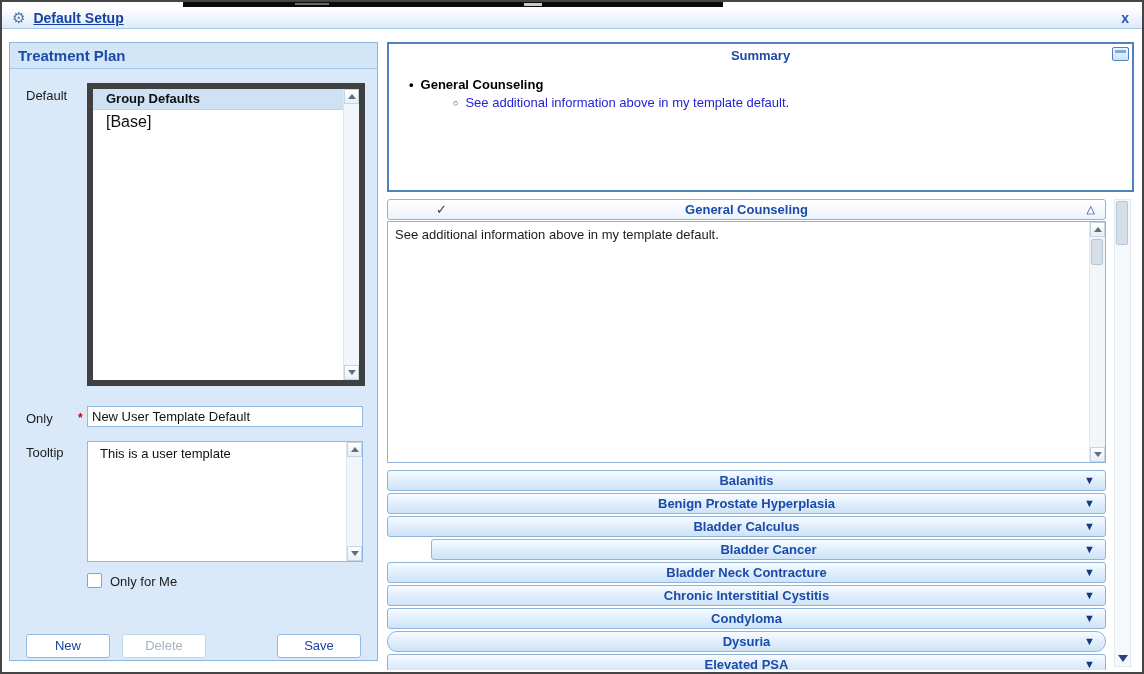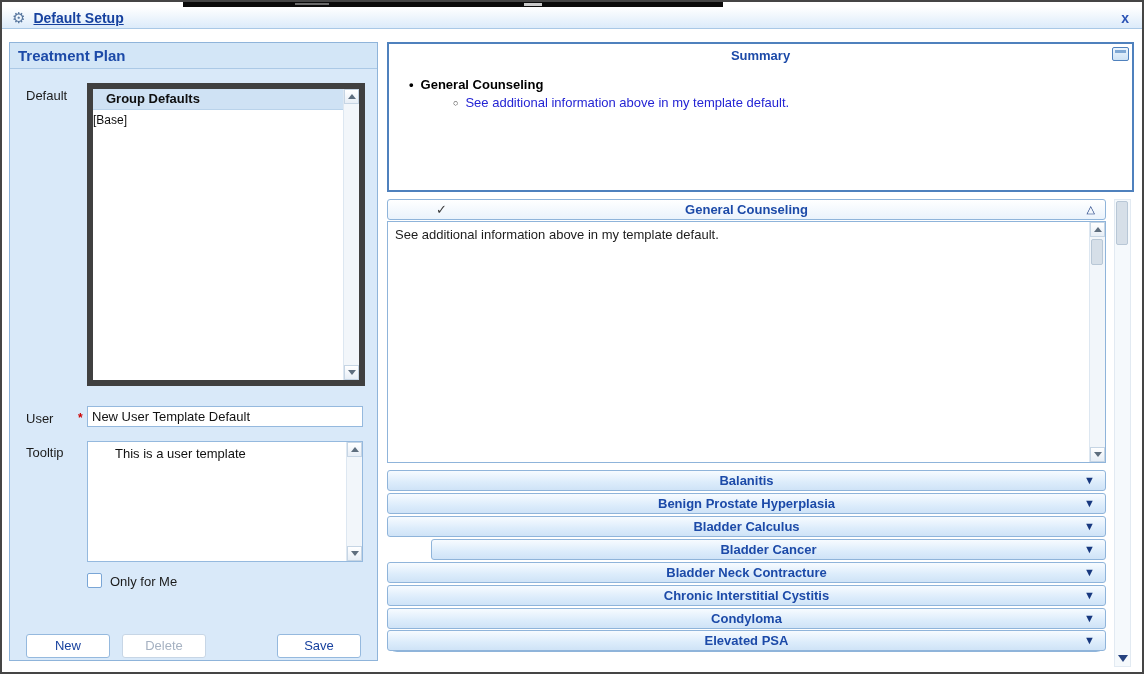--- a/index.html
+++ b/index.html
@@ -24,37 +24,37 @@
   
   .leftpanel { position:absolute; left:7px; top:40px; width:369px; height:619px;
     background:#d9e9f9; border:1px solid #8fb4da; }
   .lp-header { height:26px; border-bottom:1px solid #abc9e6; display:flex; align-items:center;
     padding-left:8px; font-size:15px; font-weight:bold; color:#1c4aa8; background:#d3e6f7; }
   .lbl { position:absolute; font-size:13px; color:#1b1b1b; }
 
   .listbox { position:absolute; left:77px; top:40px; width:278px; height:303px; background:#fff; border:6px solid #404040; }
   .lb-header { position:absolute; left:0; top:0; right:16px; height:21px; background:#cfe2f4;
     border-bottom:1px solid #bad3ea; font-weight:bold; font-size:13px; color:#0f0f0f; line-height:20px; padding-left:13px; }
-  .lb-item { position:absolute; left:0; top:24px; right:16px; font-size:12px; color:#0f0f0f; }
+  .lb-item { position:absolute; left:0; top:24px; right:16px; font-size:16px; color:#0f0f0f; padding-left:13px; }
 
   
   .vsb { position:absolute; top:0; right:0; bottom:0; width:16px; background:#f2f6fa; border-left:1px solid #dde7f1; }
   .sb-btn { position:absolute; left:0; width:15px; height:15px; background:linear-gradient(#ffffff,#e7eef6);
     border:1px solid #c6d5e4; display:flex; align-items:center; justify-content:center; }
   .sb-top { top:0; } .sb-bot { bottom:0; }
   .tri-up { width:0; height:0; border-left:4px solid transparent; border-right:4px solid transparent; border-bottom:5px solid #5e6e7e; }
   .tri-down { width:0; height:0; border-left:4px solid transparent; border-right:4px solid transparent; border-top:5px solid #5e6e7e; }
   .sb-thumb { position:absolute; left:1px; width:12px; background:#d6dfe8; border:1px solid #b8c7d6; border-radius:2px; }
 
   .name-input { position:absolute; left:77px; top:363px; width:276px; height:21px; border:1px solid #95b9de;
     font:13px "Liberation Sans", sans-serif; padding:0 4px; color:#111; background:#fff; }
   .req { position:absolute; left:68px; top:368px; color:#cc0000; font-size:12px; font-weight:bold; }
 
   .tooltipbox { position:absolute; left:77px; top:398px; width:276px; height:121px; background:#fff; border:1px solid #95b9de; }
-  .tt-text { position:absolute; left:0; top:0; right:16px; padding:4px 12px; font-size:13px; color:#111;margin-left:15px; }
+  .tt-text { position:absolute; left:0; top:0; right:16px; padding:4px 12px; font-size:13px; color:#111; }
 
   .checkbox { position:absolute; left:77px; top:530px; width:15px; height:15px; background:#fff; border:1px solid #7aa6d6; border-radius:2px; }
   .cb-label { position:absolute; left:100px; top:531px; font-size:13px; color:#1b1b1b; }
 
   .btn { position:absolute; top:591px; width:84px; height:24px; background:#fff; border:1px solid #95b9de;
     border-radius:3px; font-size:13px; color:#17419e; text-align:center; line-height:21px; }
   .btn-new { left:16px; } .btn-delete { left:112px; } .btn-save { right:16px; }
   .btn.disabled { color:#a6b2c2; border-color:#c7d6e6; }
 
   
@@ -117,21 +117,21 @@
       <div class="vsb">
         <div class="sb-btn sb-top">
             <span class="tri-up"></span>
           </div>
         <div class="sb-btn sb-bot">
             <span class="tri-down"></span>
           </div>
       </div>
     </div>
 
-    <span class="lbl" style="left:16px; top:368px;">User</span>
+    <span class="lbl" style="left:16px; top:368px;">Only</span>
     <span class="req">*</span>
     <input class="name-input" type="text" value="New User Template Default" style="">
 
     <span class="lbl" style="left:16px; top:402px;">Tooltip</span>
     <div class="tooltipbox">
       <div class="tt-text">This is a user template</div>
       <div class="vsb">
         <div class="sb-btn sb-top">
             <span class="tri-up"></span>
           </div>
@@ -208,21 +208,21 @@
       <span class="bar-caret">▼</span>
     </div>
     <div class="bar" style="top:566px;">
       <span class="bar-title">Condyloma</span>
       <span class="bar-caret">▼</span>
     </div>
     <div class="bar" style="top:589px;border-radius:10px;">
       <span class="bar-title">Dysuria</span>
       <span class="bar-caret">▼</span>
     </div>
-    <div class="bar" style="top:588px;">
+    <div class="bar" style="top:612px;">
       <span class="bar-title">Elevated PSA</span>
       <span class="bar-caret">▼</span>
     </div>
 
     <div class="outer-sb">
       <div class="sb-thumb"></div>
       <div class="outer-down">
           <span class="tri-down"></span>
         </div>
     </div>

